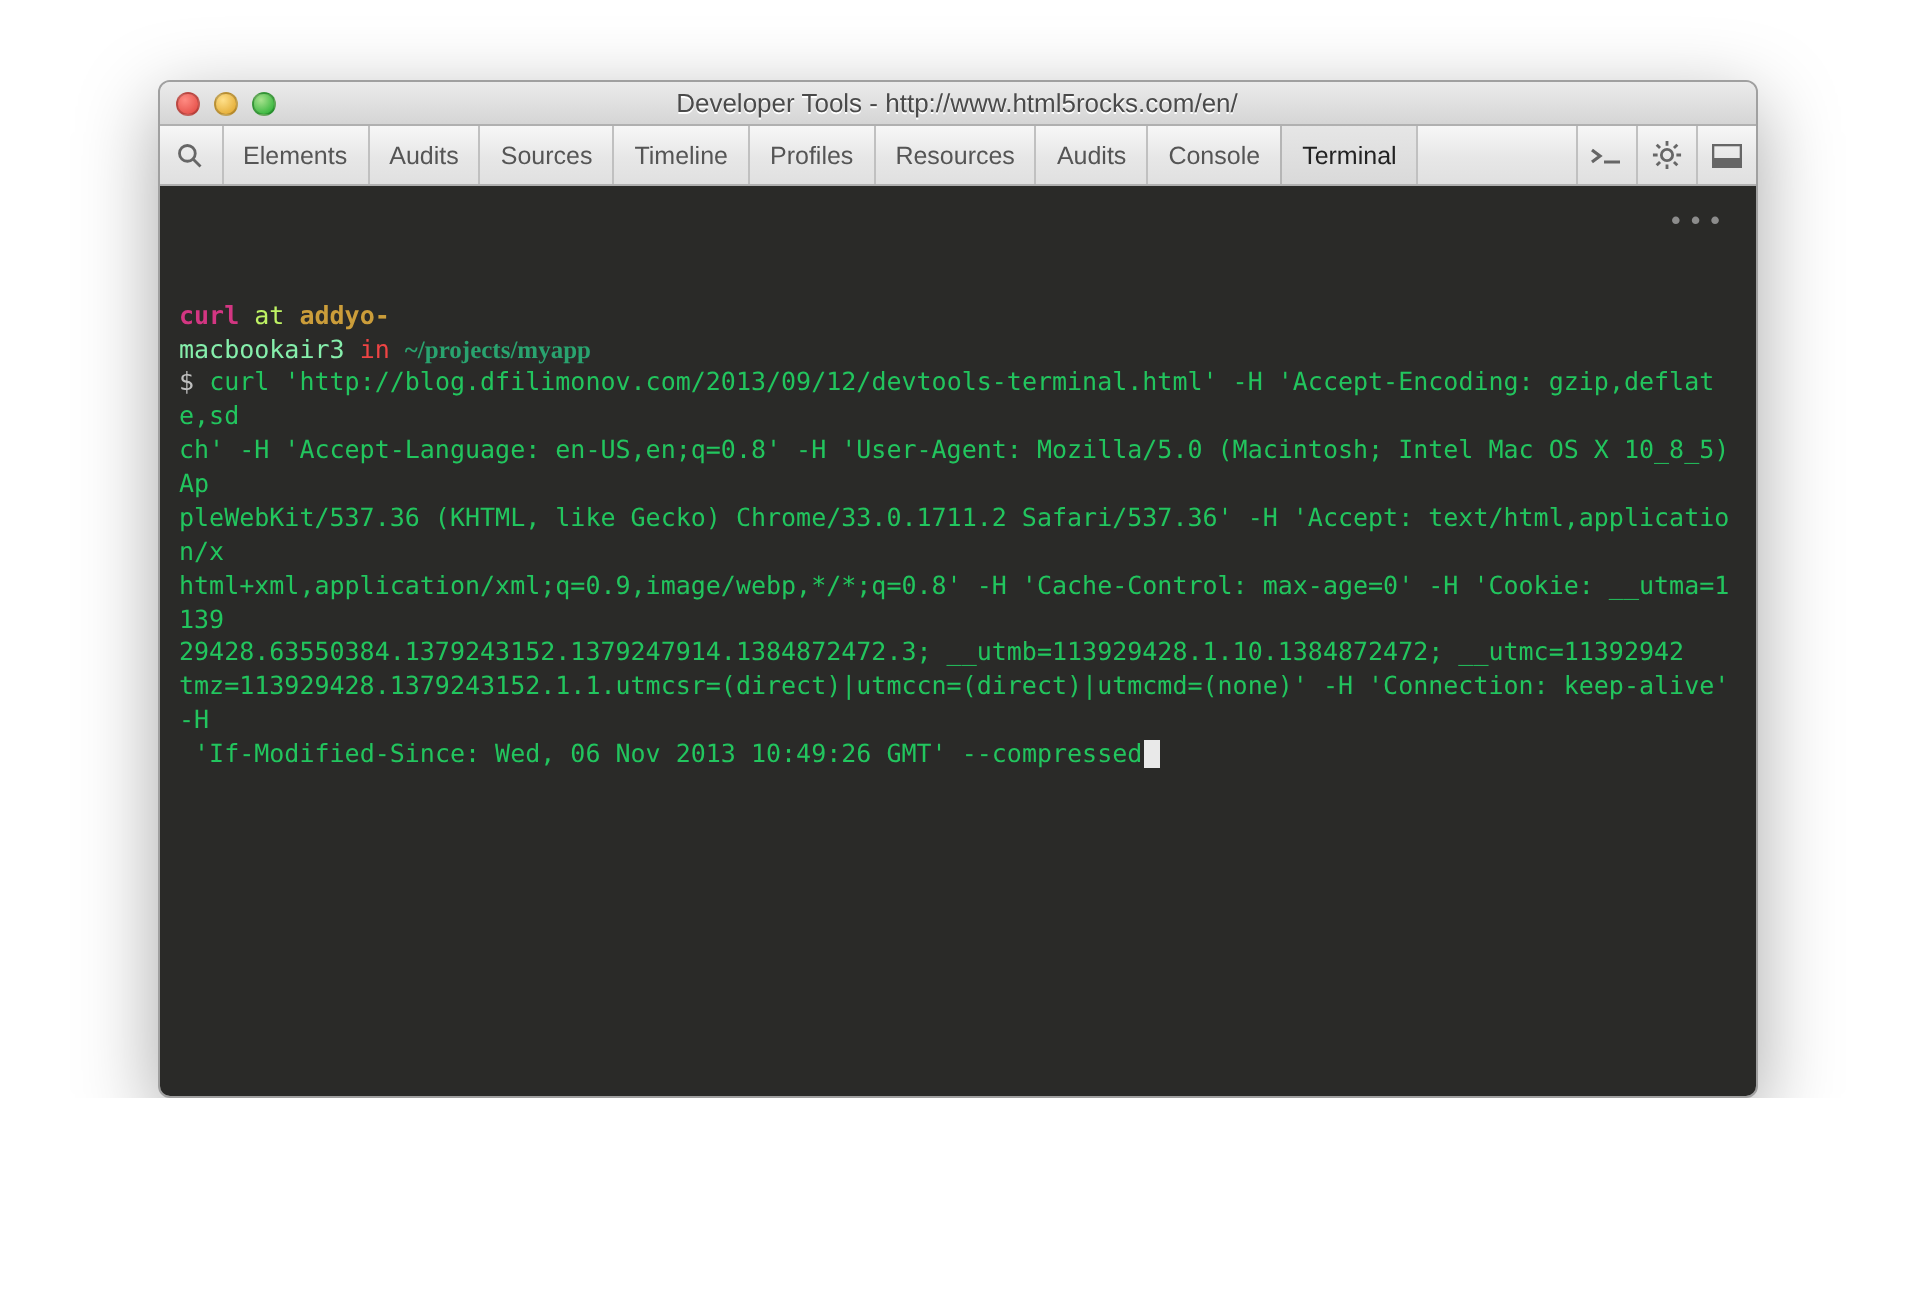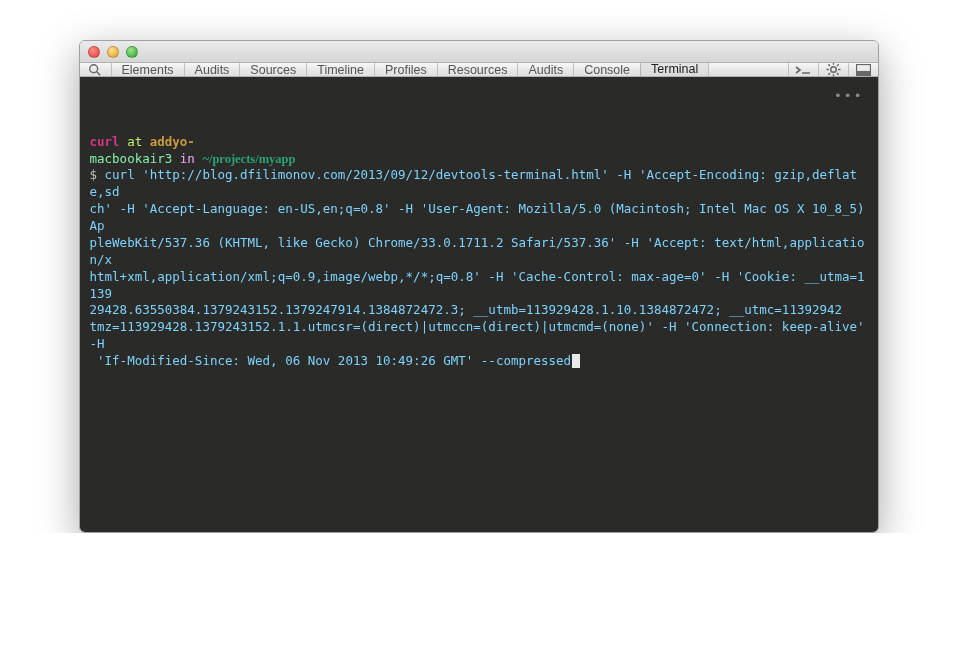--- a/index.html
+++ b/index.html
@@ -43,21 +43,21 @@
   .title {
     position: absolute;
     left: 0; right: 0;
     text-align: center;
     font-size: 13px;
     color: #4a4a4a;
     text-shadow: 0 1px 0 #fff;
     pointer-events: none;
   }
   .toolbar {
-    height: 14px;
+    height: 30px;
     background: linear-gradient(#f7f7f7, #e7e7e7 55%, #e0e0e0);
     border-bottom: 1px solid #b0b0b0;
     display: flex;
     align-items: stretch;
     font-size: 12.5px;
     color: #555;
   }
   .tool-icon {
     width: 32px;
     display: flex;
@@ -74,21 +74,20 @@
     display: flex;
     align-items: center;
     border-right: 1px solid #c0c0c0;
     cursor: pointer;
   }
   .tab.active {
     background: linear-gradient(#e6e6e6,#d9d9d9);
     color: #222;
     border-left: 1px solid #b5b5b5;
     margin-left: -1px;
-    align-items: flex-end;
   }
   .toolbar-right {
     margin-left: auto;
     display: flex;
     align-items: stretch;
   }
   .ticon {
     width: 30px;
     display: flex;
     align-items: center;
@@ -106,24 +105,24 @@
     height: 455px;
     overflow: hidden;
     white-space: pre-wrap;
     word-break: break-all;
     position: relative;
   }
   .prompt .user { color: #d33682; font-weight: bold; }
   .prompt .at { color: #bef264; }
   .prompt .host { color: #cb9d3a; font-weight: bold; }
   .prompt .host2 { color: #86efac; font-weight: normal; }
-  .prompt .in { color: #f0abfc; text-align: center; }
+  .prompt .in { color: #ef4444; text-align: center; }
   .prompt .path { color: #29a36f; font-weight: bold; font-family: Liberation Serif, serif; }
   .dollar { color: #bfbfbf; }
-  .cmd { color: #7dd3fc; }
+  .cmd { color: #22c55e; }
   .cursor {
     display: inline-block;
     width: 8px; height: 14px;
     background: #e9e9e9;
     vertical-align: text-bottom;
     margin-left: 1px;
   }
   .dots {
     position: absolute;
     top: 10px; right: 14px;
@@ -138,20 +137,21 @@
 <body>
 
 <div class="window">
 
   <div class="titlebar">
     <div class="traffic">
       <div class="dot red"></div>
       <div class="dot yellow"></div>
       <div class="dot green"></div>
     </div>
+    <div class="title">Developer Tools - http://www.html5rocks.com/en/</div>
   </div>
 
   <div class="toolbar">
     <div class="tool-icon">
       <svg width="14" height="14" viewBox="0 0 16 16">
           <circle cx="6.5" cy="6.5" r="4.5" fill="none" stroke="#666" stroke-width="1.6"></circle>
           <line x1="10" y1="10" x2="14" y2="14" stroke="#666" stroke-width="1.6"></line>
         </svg>
     </div>
     <div class="tabs">

